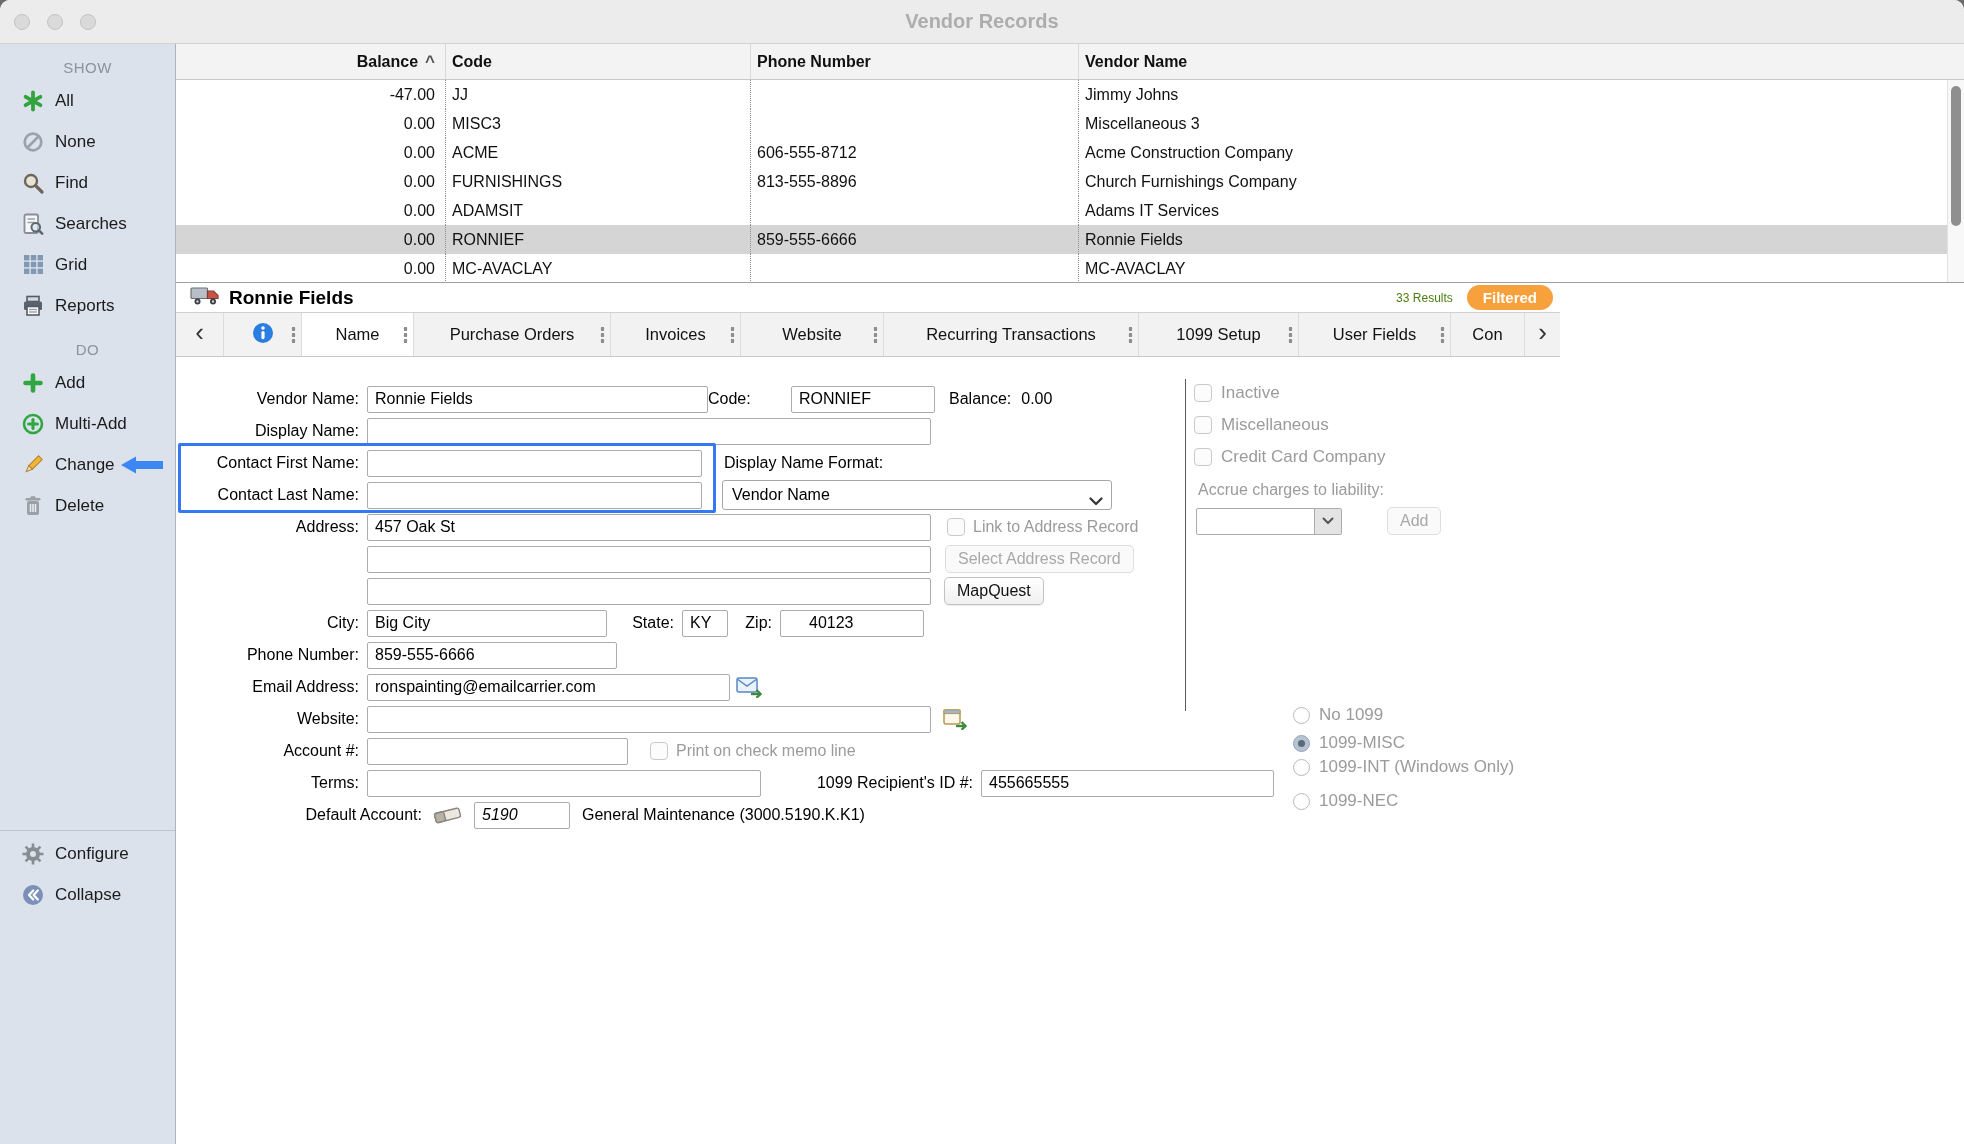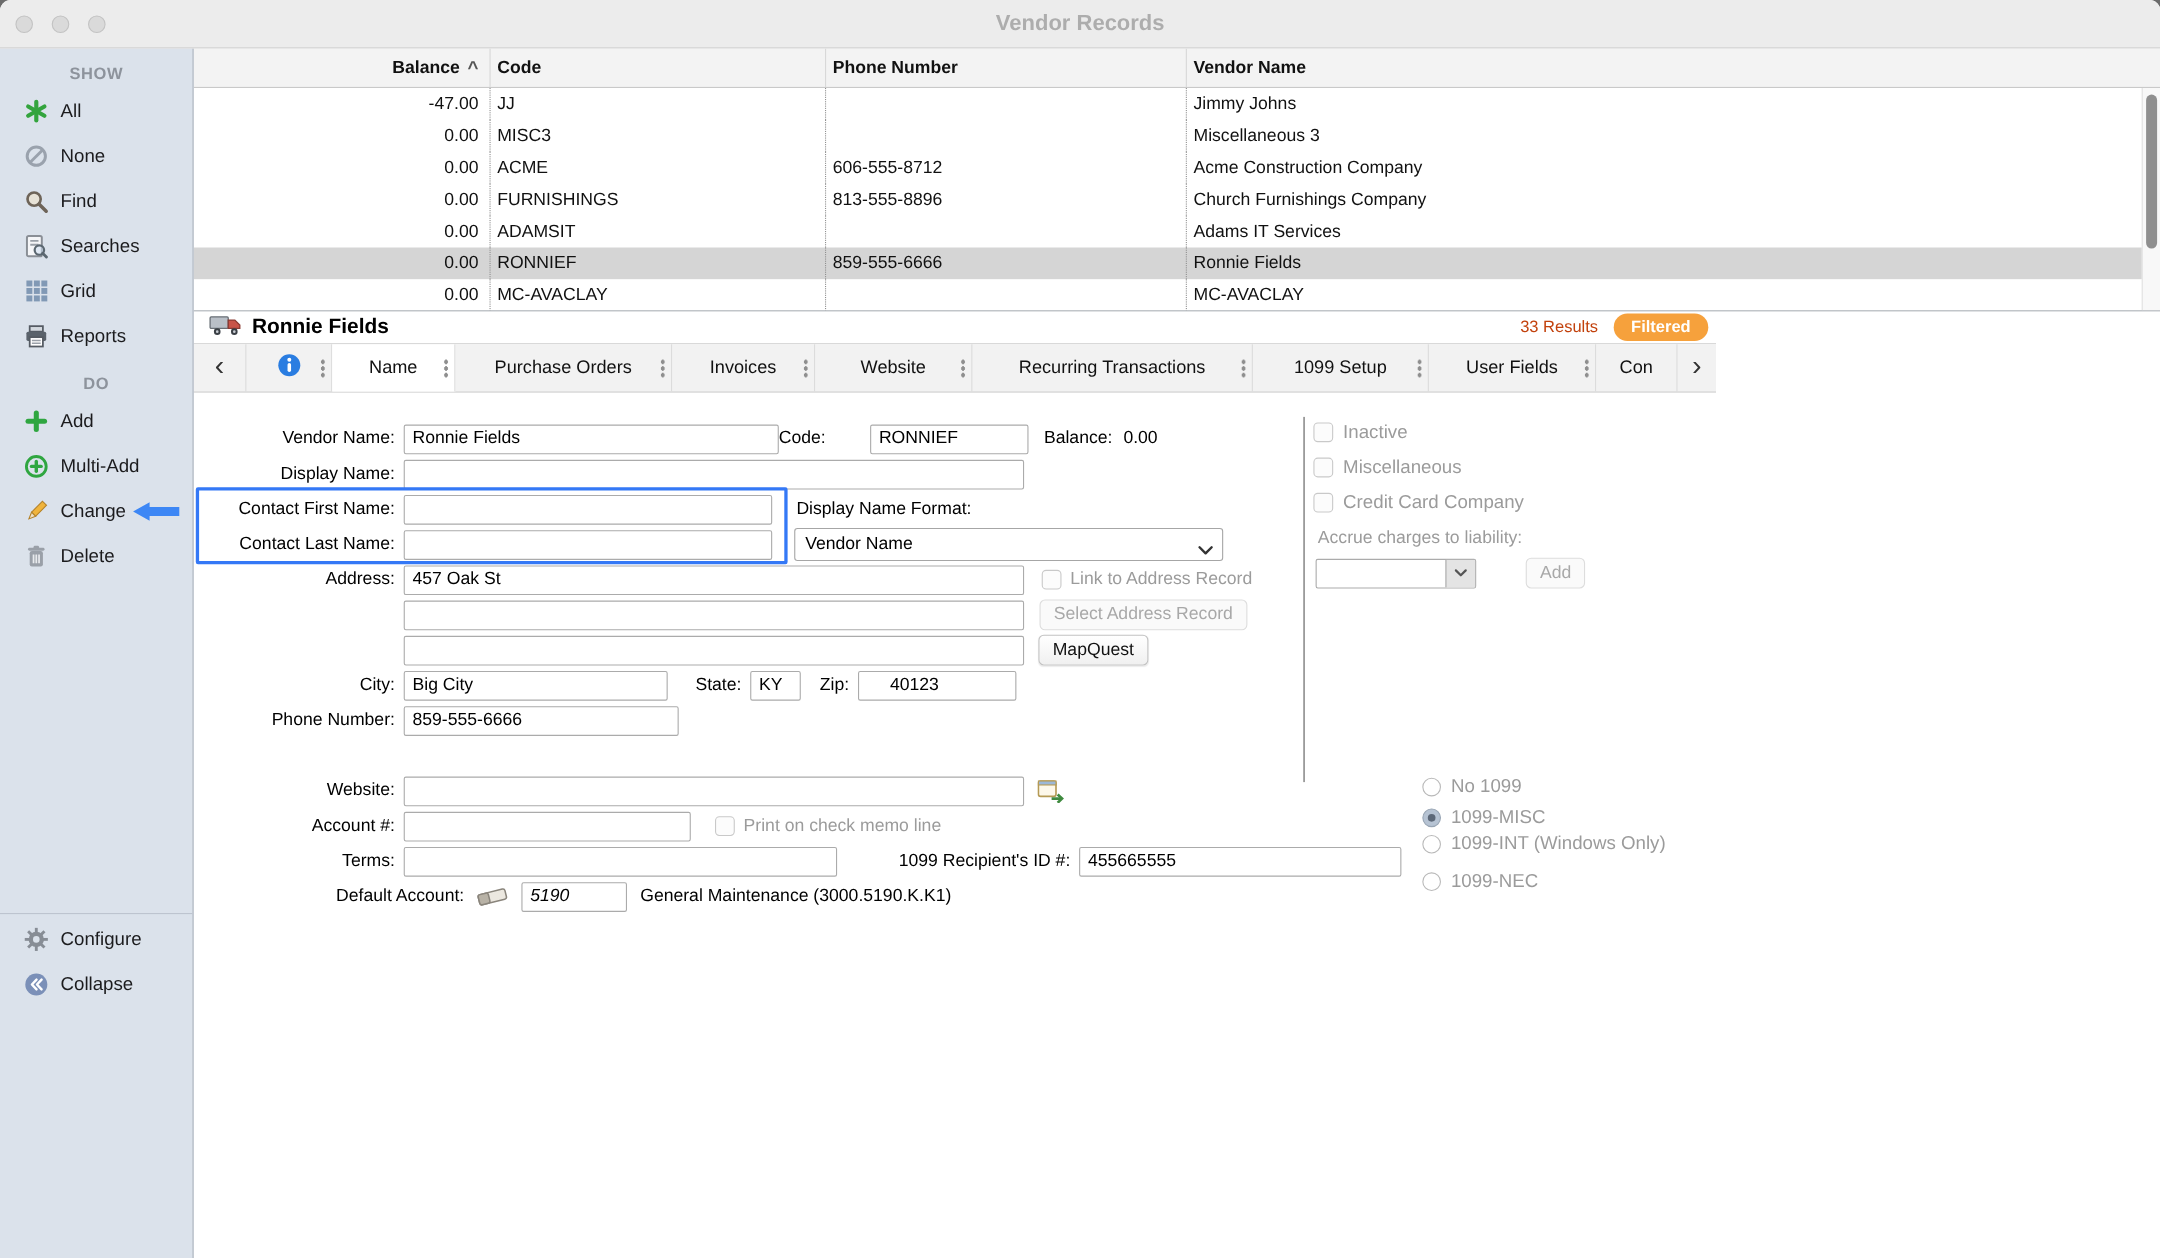--- a/index.html
+++ b/index.html
@@ -9,21 +9,21 @@
   .window { position:relative; width:1964px; height:1144px; background:#fff; border-radius:10px 10px 0 0; overflow:hidden; }
 
   
   .titlebar { position:absolute; top:0; left:0; right:0; height:44px; background:#ececec; border-bottom:1px solid #d2d2d2; display:flex; align-items:center; z-index:5; }
   .lights { position:absolute; left:14px; top:14px; display:flex; gap:17px; }
   .light { width:16px; height:16px; border-radius:50%; background:#dadada; border:1px solid #c3c3c3; }
   .wtitle { width:100%; text-align:center; font-size:20px; font-weight:bold; color:#adadad; }
 
   
   .sidebar { position:absolute; left:0; top:44px; bottom:0; width:176px; background:#dbe2eb; border-right:1px solid #adb3bd; z-index:4; }
-  .sb-header { height:36px; display:flex; align-items:flex-end; justify-content:center; font-size:15px; font-weight:bold; color:#8d939c; letter-spacing:.5px; padding-bottom:4px; }
+  .sb-header { height:36px; display:flex; align-items:flex-end; justify-content:center; font-size:15px; font-weight:normal; color:#8d939c; letter-spacing:.5px; padding-bottom:4px; }
   .sb-item { height:41px; display:flex; align-items:center; padding:0 10px 0 20px; font-size:17px; color:#1b1b1d; cursor:default; }
   .sb-item .icn { width:26px; height:26px; display:flex; align-items:center; justify-content:center; margin-right:9px; flex:none; }
   .sb-footer { position:absolute; top:786px; left:0; width:100%; border-top:1px solid #bdc4cf; padding-top:2px; }
   .change-arrow { margin-left:auto; display:flex; align-items:center; }
 
   
   .content { position:absolute; left:176px; top:44px; right:0; bottom:0; background:#fff; }
 
   
   .vtable { position:relative; height:239px; border-bottom:1px solid #9aa0a6; overflow:hidden; }
@@ -38,21 +38,21 @@
   .trow .c-bal, .trow .c-code, .trow .c-phone { border-right:1px dotted #8f8f8f; }
   .thead .c-bal, .thead .c-code, .thead .c-phone { border-right:1px solid #d8d8d8; }
   .sort { margin-left:7px; color:#555; font-weight:bold; font-size:17px; }
   .scrollbar { position:absolute; top:36px; right:0; bottom:0; width:17px; background:#f8f8f8; border-left:1px solid #e2e2e2; }
   .scroll-thumb { position:absolute; top:6px; left:3px; width:10px; height:140px; border-radius:5px; background:#8f8f8f; }
 
   
   .detail { width:1384px; }
   .rec-header { height:30px; display:flex; align-items:center; padding-left:14px; border-bottom:1px solid #d0d0d0; }
   .rec-title { font-size:19px; font-weight:bold; margin-left:9px; color:#000; }
-  .rec-results { margin-left:auto; font-size:15px; color:#c2410c; }
+  .rec-results { margin-left:auto; font-size:12px; color:#4d7c0f; }
   .badge { margin:0 7px 0 14px; background:#f6a13c; color:#fff; font-size:15px; font-weight:bold; border-radius:13px; padding:4px 16px; cursor:default; }
 
   .tabbar { height:44px; display:flex; background:#f2f2f2; border-bottom:1px solid #c6c6c6; align-items:stretch; }
   .tab-scroll { width:48px; display:flex; align-items:center; justify-content:center; font-size:26px; color:#333; border-right:1px solid #dcdcdc; padding-bottom:4px; }
   .tab-scroll.right { width:36px; border-right:none; border-left:1px solid #dcdcdc; margin-left:auto; }
   .tab { position:relative; display:flex; align-items:center; justify-content:center; font-size:16.5px; color:#111; border-right:1px solid #dcdcdc; flex:none; }
   .tab.active { background:#fff; }
   .tab .vdots { position:absolute; right:5px; top:13px; }
   .vdots { width:5px; height:18px; background-image:radial-gradient(circle at 2.5px 3px,#8f8f8f 1.8px,transparent 2.1px); background-size:5px 6px; background-repeat:repeat-y; }
   .tab-info { width:78px; }
@@ -453,20 +453,32 @@
           <input class="fld" style="width: 46px;" value="KY">
           <label style="width:52px;text-align:right;padding-right:8px">Zip:</label>
           <input class="fld" style="width: 144px; padding-left: 28px;" value="40123">
         </div>
 
         <div class="frow" style="top:284px">
           <label class="flabel">Phone Number:</label>
           <input class="fld" style="width: 250px;" value="859-555-6666">
         </div>
 
+        <div class="frow" style="top:316px">
+          <label class="flabel">Email Address:</label>
+          <input class="fld" style="width: 363px;" value="ronspainting@emailcarrier.com">
+          <span style="margin-left:6px;display:flex">
+              <svg width="27" height="22" viewBox="0 0 27 22">
+                <rect x="1" y="2" width="20" height="14" rx="2" fill="#eaf2fb" stroke="#5b87c5" stroke-width="1.5"></rect>
+                <path d="M1.8 3.5 L11 10 L20.2 3.5" fill="none" stroke="#5b87c5" stroke-width="1.5"></path>
+                <path d="M15 18 h9" stroke="#3f8a3f" stroke-width="2.4"></path>
+                <path d="M20.5 14.2 L24.5 18 L20.5 21.8" fill="none" stroke="#3f8a3f" stroke-width="2.4"></path>
+              </svg>
+            </span>
+        </div>
 
         <div class="frow" style="top:348px">
           <label class="flabel">Website:</label>
           <input class="fld" style="width: 564px;" value="">
           <span style="margin-left:12px;display:flex">
               <svg width="25" height="22" viewBox="0 0 25 22">
                 <rect x="1" y="2" width="16" height="14" rx="2" fill="#fdf8ea" stroke="#b59a55" stroke-width="1.5"></rect>
                 <rect x="1" y="2" width="16" height="3.6" fill="#9cb8d8" stroke="#b59a55" stroke-width="1"></rect>
                 <path d="M13 18 h9" stroke="#3f8a3f" stroke-width="2.4"></path>
                 <path d="M18.5 14.2 L22.5 18 L18.5 21.8" fill="none" stroke="#3f8a3f" stroke-width="2.4"></path>

